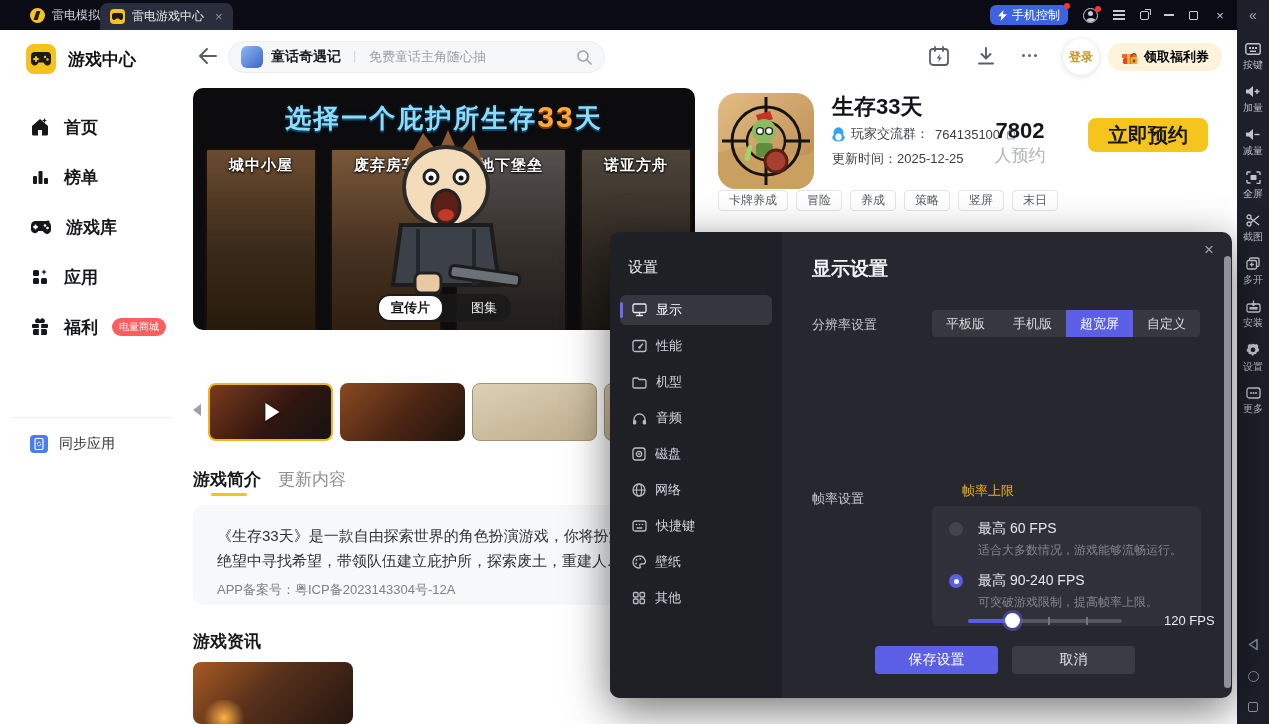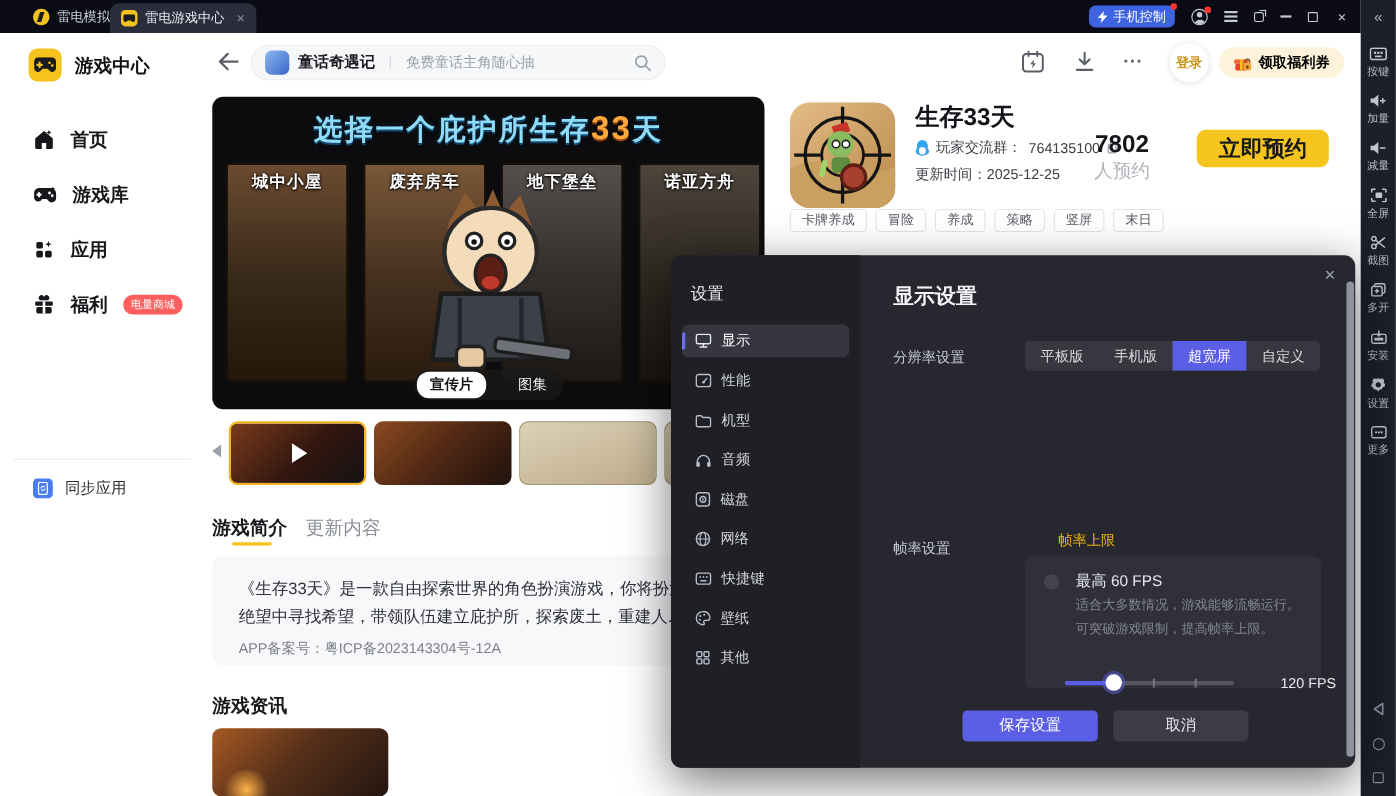--- a/index.html
+++ b/index.html
@@ -67,21 +67,21 @@
   
   #game-title { position:absolute; left:832px; top:92px; font-size:22px; font-weight:bold; color:#111318; }
   .meta-row { position:absolute; font-size:13px; color:#3c3f45; display:flex; align-items:center; gap:6px; }
   #reserve-num { position:absolute; left:985px; top:118px; width:70px; text-align:center; font-size:22px; font-weight:bold; color:#15171a; }
   #reserve-unit { position:absolute; left:985px; top:144px; width:70px; text-align:center; font-size:17px; color:#b0b3ba; }
   #cta { position:absolute; left:1088px; top:118px; width:120px; height:34px; border-radius:8px; background:#f5c51d; display:flex; align-items:center; justify-content:center; font-size:20px; font-weight:bold; color:#17181c; cursor:pointer; }
   #tags { position:absolute; left:718px; top:190px; display:flex; gap:8px; }
   .tag { height:21px; padding:0 10px; border:1px solid #e3e4e9; border-radius:4px; font-size:12px; color:#585c64; display:flex; align-items:center; background:#fff; }
 
   
-  #banner { position:absolute; left:193px; top:88px; width:502px; height:284px; border-radius:10px; background:#0c0c0e; overflow:hidden; }
+  #banner { position:absolute; left:193px; top:88px; width:502px; height:242px; border-radius:10px; background:#0c0c0e; overflow:hidden; }
   #banner-title { position:absolute; left:0; right:0; top:12px; text-align:center; font-weight:bold; letter-spacing:2px; }
   #banner-title .bt { font-size:26px; color:#8fdcf8; text-shadow:0 2px 0 #14486e, 0 0 4px #0b2c44; }
   #banner-title .bn { font-size:30px; color:#ffa93d; text-shadow:0 2px 0 #8a3d12; }
   .shelter { position:absolute; top:60px; width:112px; height:200px; border:2px solid #171009; border-radius:3px; background:linear-gradient(180deg,#6e4f33,#42301d 55%,#271a10); }
   .shelter-label { margin-top:6px; text-align:center; font-size:15px; font-weight:bold; color:#fff; text-shadow:0 1px 2px #000, 0 0 3px #000; letter-spacing:1px; }
   #media-pills { position:absolute; left:50%; transform:translateX(-50%); bottom:8px; background:rgba(25,25,25,.8); border-radius:13px; display:flex; padding:2px;gap:17px; }
   .mpill { font-size:13px; padding:3px 12px; color:#f0f0f0; border-radius:11px; cursor:pointer; }
   .mpill.on { background:#fff; color:#141414; font-weight:bold; }
 
   
@@ -271,20 +271,28 @@
     <span class="sb-brand-label">游戏中心</span>
   </div>
 
   <div style="margin-top:28px;">
     <div class="sb-item">
       <svg width="20" height="20" viewBox="0 0 20 20">
           <path d="M2 9 L10 2 L18 9 V17 a1.5 1.5 0 0 1 -1.5 1.5 H12 V13 H8 v5.5 H3.5 A1.5 1.5 0 0 1 2 17 Z" fill="#15171a"></path>
           <path d="M14.5 1 l0.7 1.8 L17 3.5 l-1.8 0.7 L14.5 6 l-0.7 -1.8 L12 3.5 l1.8 -0.7 Z" fill="#15171a"></path>
         </svg>
       <span class="sb-label">首页</span>
+    </div>
+    <div class="sb-item">
+      <svg width="20" height="20" viewBox="0 0 20 20">
+          <rect x="3" y="9" width="4" height="8" rx="1" fill="#15171a"></rect>
+          <rect x="8.5" y="4" width="4" height="13" rx="1" fill="#15171a"></rect>
+          <rect x="14" y="11" width="4" height="6" rx="1" fill="#15171a"></rect>
+        </svg>
+      <span class="sb-label">榜单</span>
     </div>
     <div class="sb-item">
       <svg width="22" height="16" viewBox="0 0 22 16">
           <path d="M5 2 h11 a5 5 0 0 1 5 5 v4 a4 4 0 0 1 -7 2.6 L12.6 12 H8.4 L7 13.6 A4 4 0 0 1 1 11 V7 A5 5 0 0 1 5 2 Z" fill="#15171a"></path>
           <rect x="4.5" y="5.5" width="2" height="5" rx="1" fill="#fff"></rect>
           <rect x="3" y="7" width="5" height="2" rx="1" fill="#fff"></rect>
           <circle cx="15" cy="6.5" r="1.3" fill="#fff"></circle>
           <circle cx="17.5" cy="9" r="1.3" fill="#fff"></circle>
           <path d="M18 0.5 l0.6 1.5 1.5 0.6 -1.5 0.6 -0.6 1.5 -0.6 -1.5 -1.5 -0.6 1.5 -0.6 Z" fill="#15171a"></path>
         </svg>
@@ -562,20 +570,24 @@
   </div>
 
   <div class="dlg-sec-label" style="top:258px;">帧率设置</div>
   <div class="abs" style="left:322px; top:250px; font-size:13px; color:#eab308;padding-left:30px;">帧率上限</div>
   <div class="dlg-panel" style="top:274px; height:120px; padding:14px 0 0 17px;">
     <div class="flex" style="gap:15px;">
       <span class="radio"></span>
       <span class="fps-opt-label">最高 60 FPS</span>
     </div>
     <div class="fps-desc">适合大多数情况，游戏能够流畅运行。</div>
+    <div class="flex" style="gap:15px; margin-top:13px;">
+      <span class="radio on"></span>
+      <span class="fps-opt-label">最高 90-240 FPS</span>
+    </div>
     <div class="fps-desc">可突破游戏限制，提高帧率上限。</div>
     <div id="slider">
       <div class="track"></div>
       <div class="fill"></div>
       <div class="tick" style="left:80px;"></div>
       <div class="tick" style="left:118px;"></div>
       <div class="handle"></div>
       <div id="slider-val">120 FPS</div>
     </div>
   </div>

